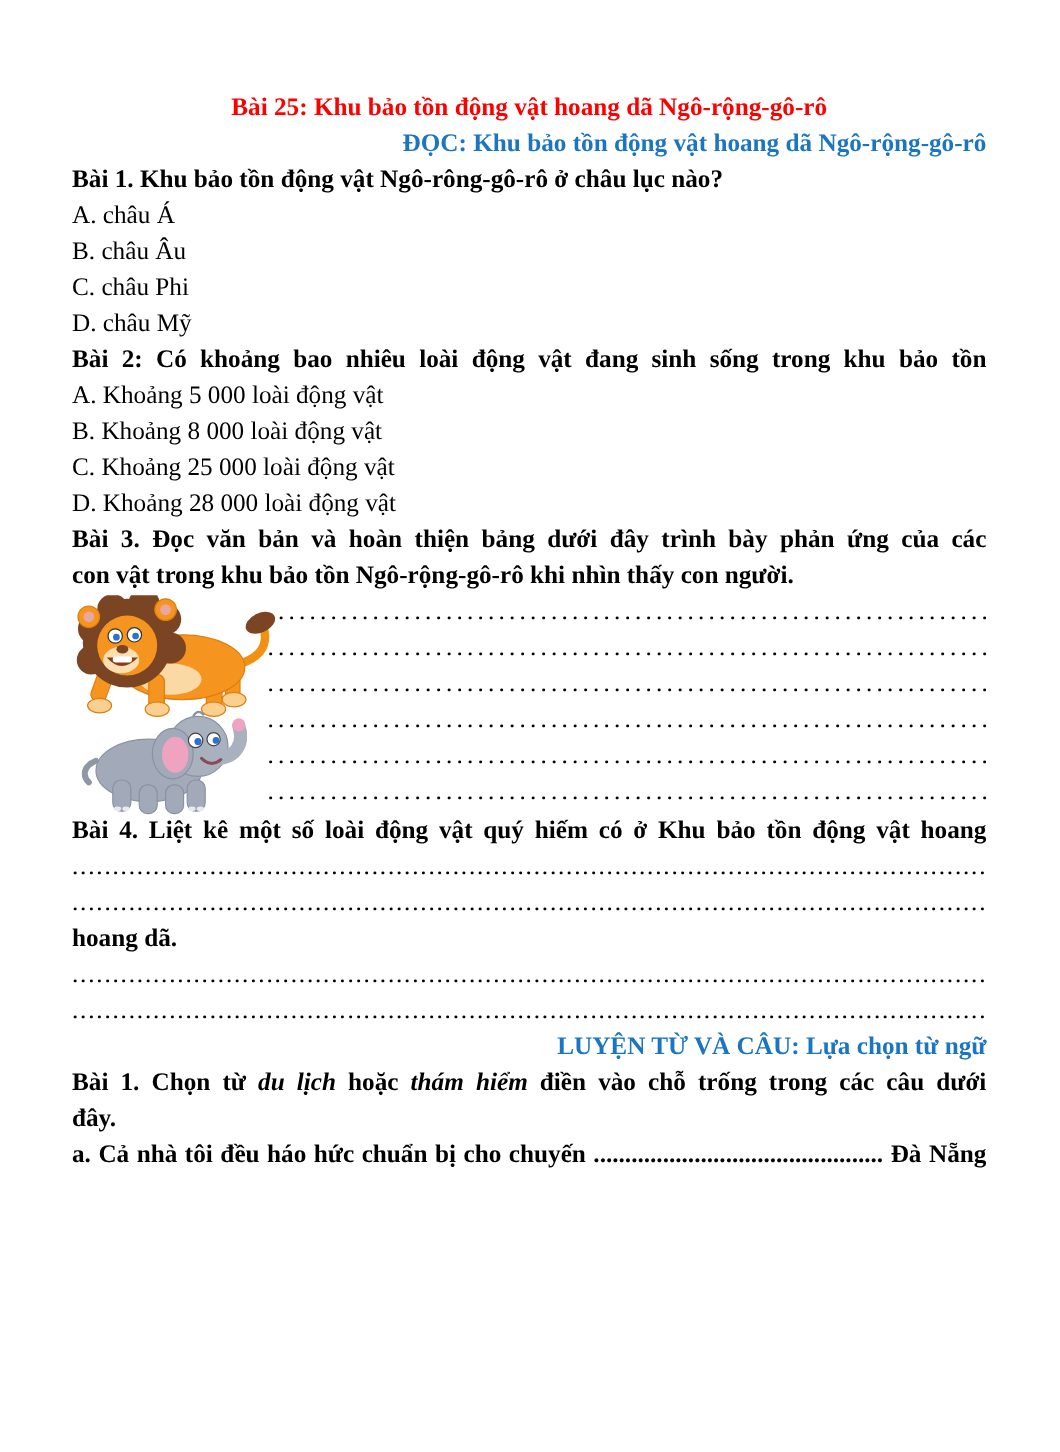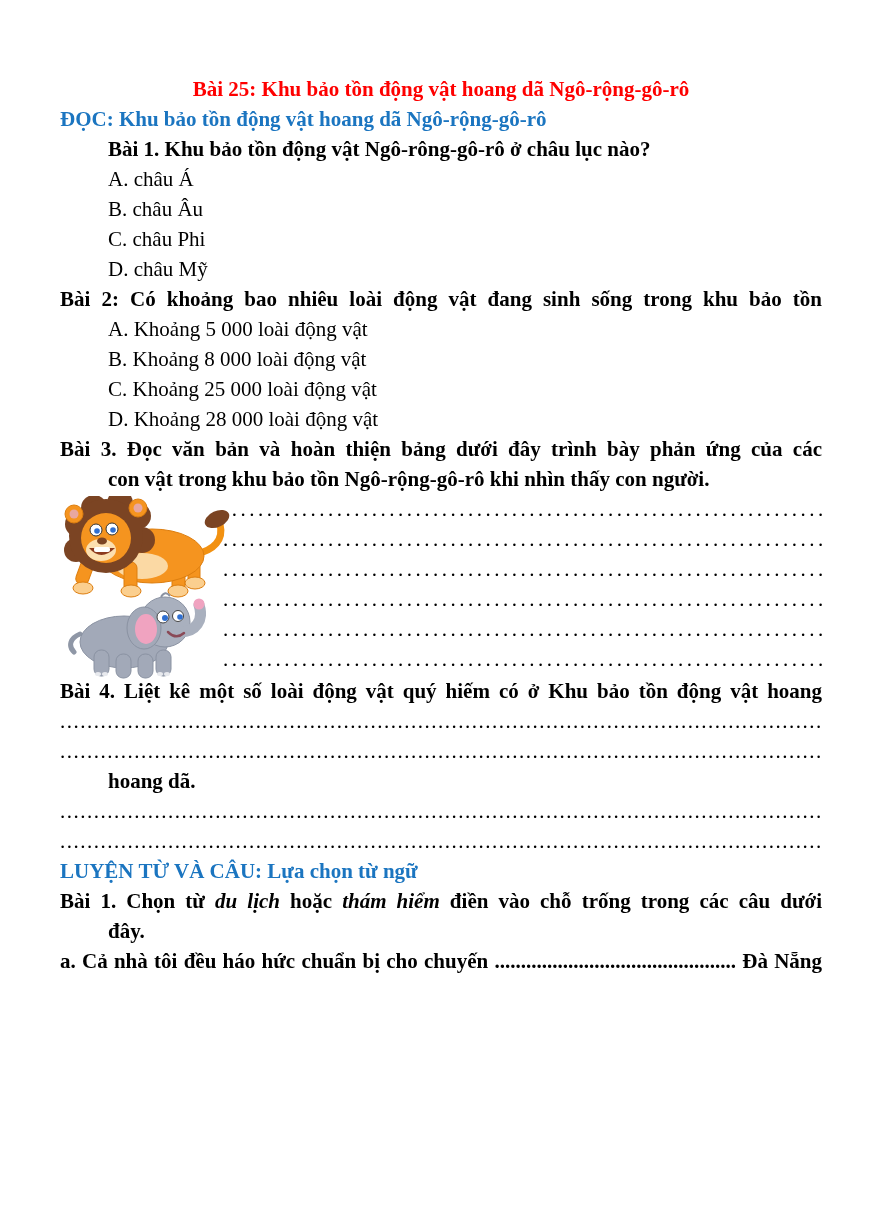--- a/index.html
+++ b/index.html
@@ -10,24 +10,24 @@
     box-sizing:border-box;
     padding:74px 61px 0 60px;
     font-family:"Liberation Serif","DejaVu Serif",serif;
     font-size:21px;
     line-height:30px;
     color:#000000;
     overflow:hidden;
   }
   .b{font-weight:bold;}
   .red{color:var(--title-red,#fe0000);}
-  .blue{color:var(--heading-blue,#1b75c0);}
+  .blue{color:var(--heading-blue,#1b75c0);text-align:right;}
   .center{text-align:center;}
   .stretch{text-align:justify;text-align-last:justify;height:30px;overflow:hidden;}
-  .line{height:30px;overflow:hidden;margin-left:48px;}
+  .line{height:30px;overflow:hidden;}
   .bi{font-weight:bold;font-style:italic;}
   .dotline{
     height:30px;overflow:hidden;white-space:nowrap;
     letter-spacing:1.5px;
   }
   .q3-block{position:relative;height:182px;}
   .q3-dots{margin-left:163px;}
   .q3-dots .dotline{letter-spacing:3.5px;}
   .lion{position:absolute;left:-6px;top:2px;}
   .elephant{position:absolute;left:8px;top:98px;}

